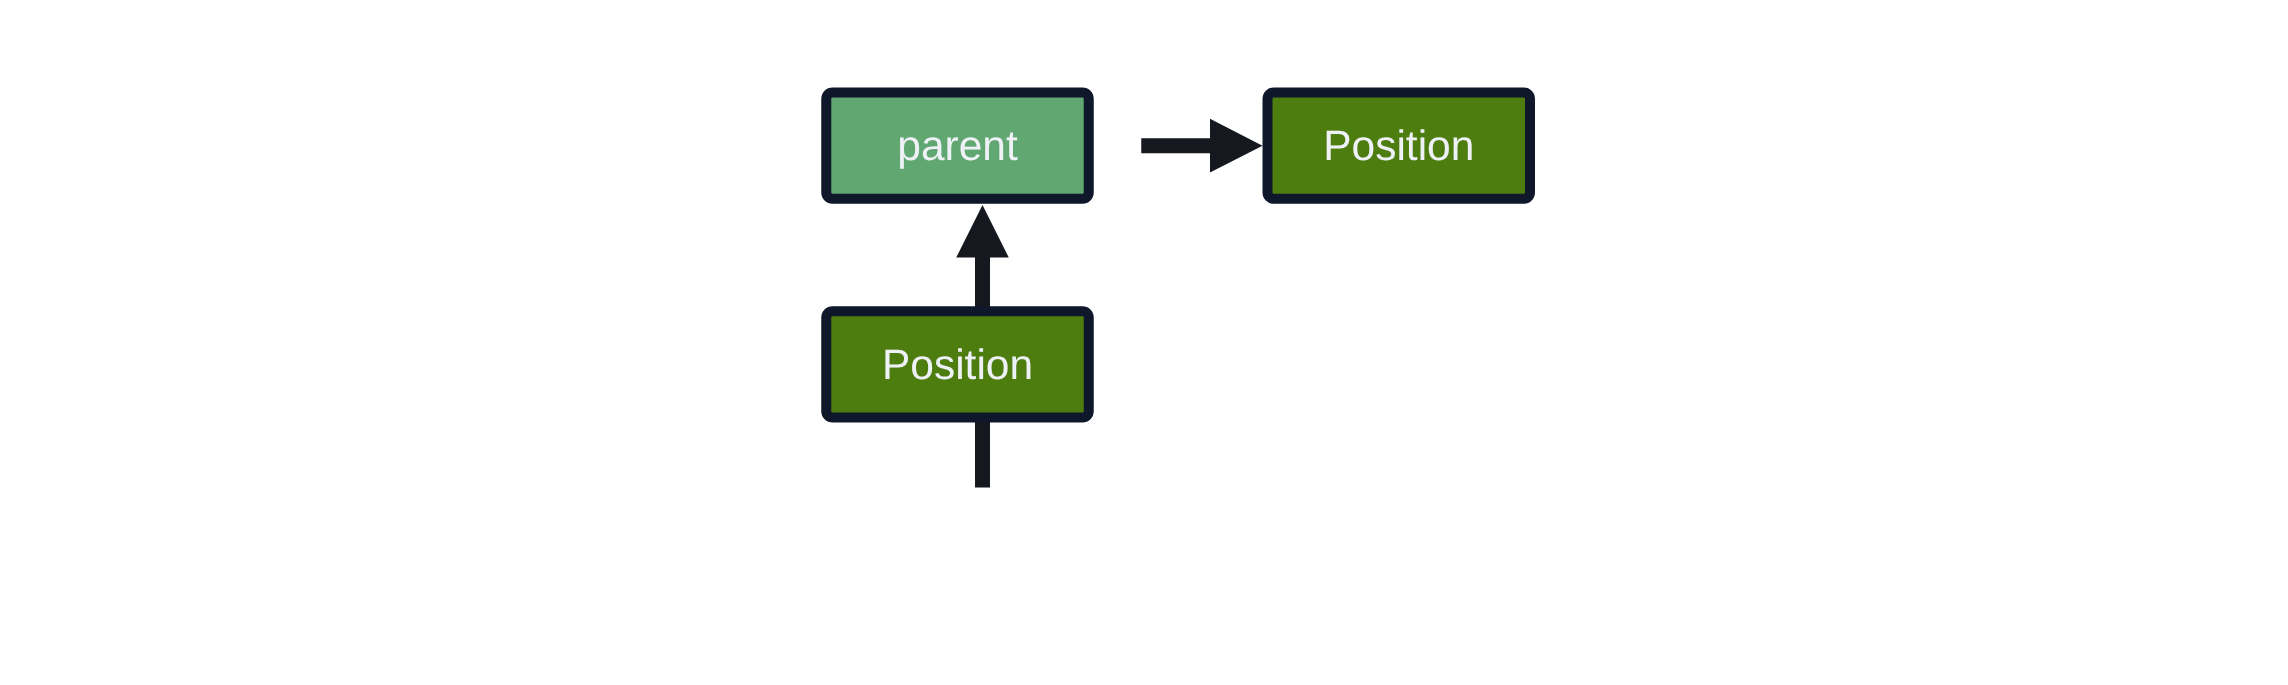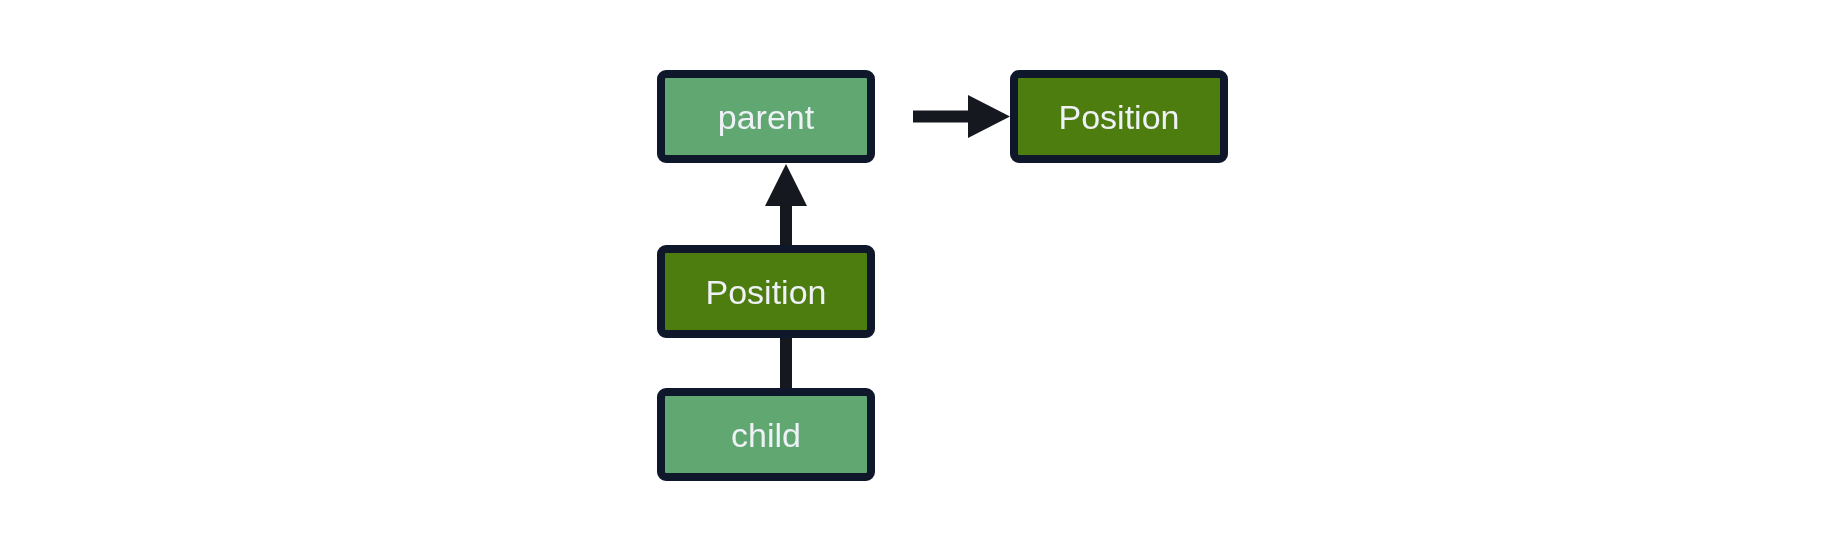--- a/index.html
+++ b/index.html
@@ -73,17 +73,14 @@
   </div>
 
   <div id="node-position" class="node node-blue">
     <span>Position</span>
   </div>
 
   <div id="node-childof" class="node node-blue">
     <span>Position</span>
   </div>
 
-  <div id="node-child" class="node node-green">
-    <span>child</span>
-  </div>
 
 </div>
 
 </body></html>

